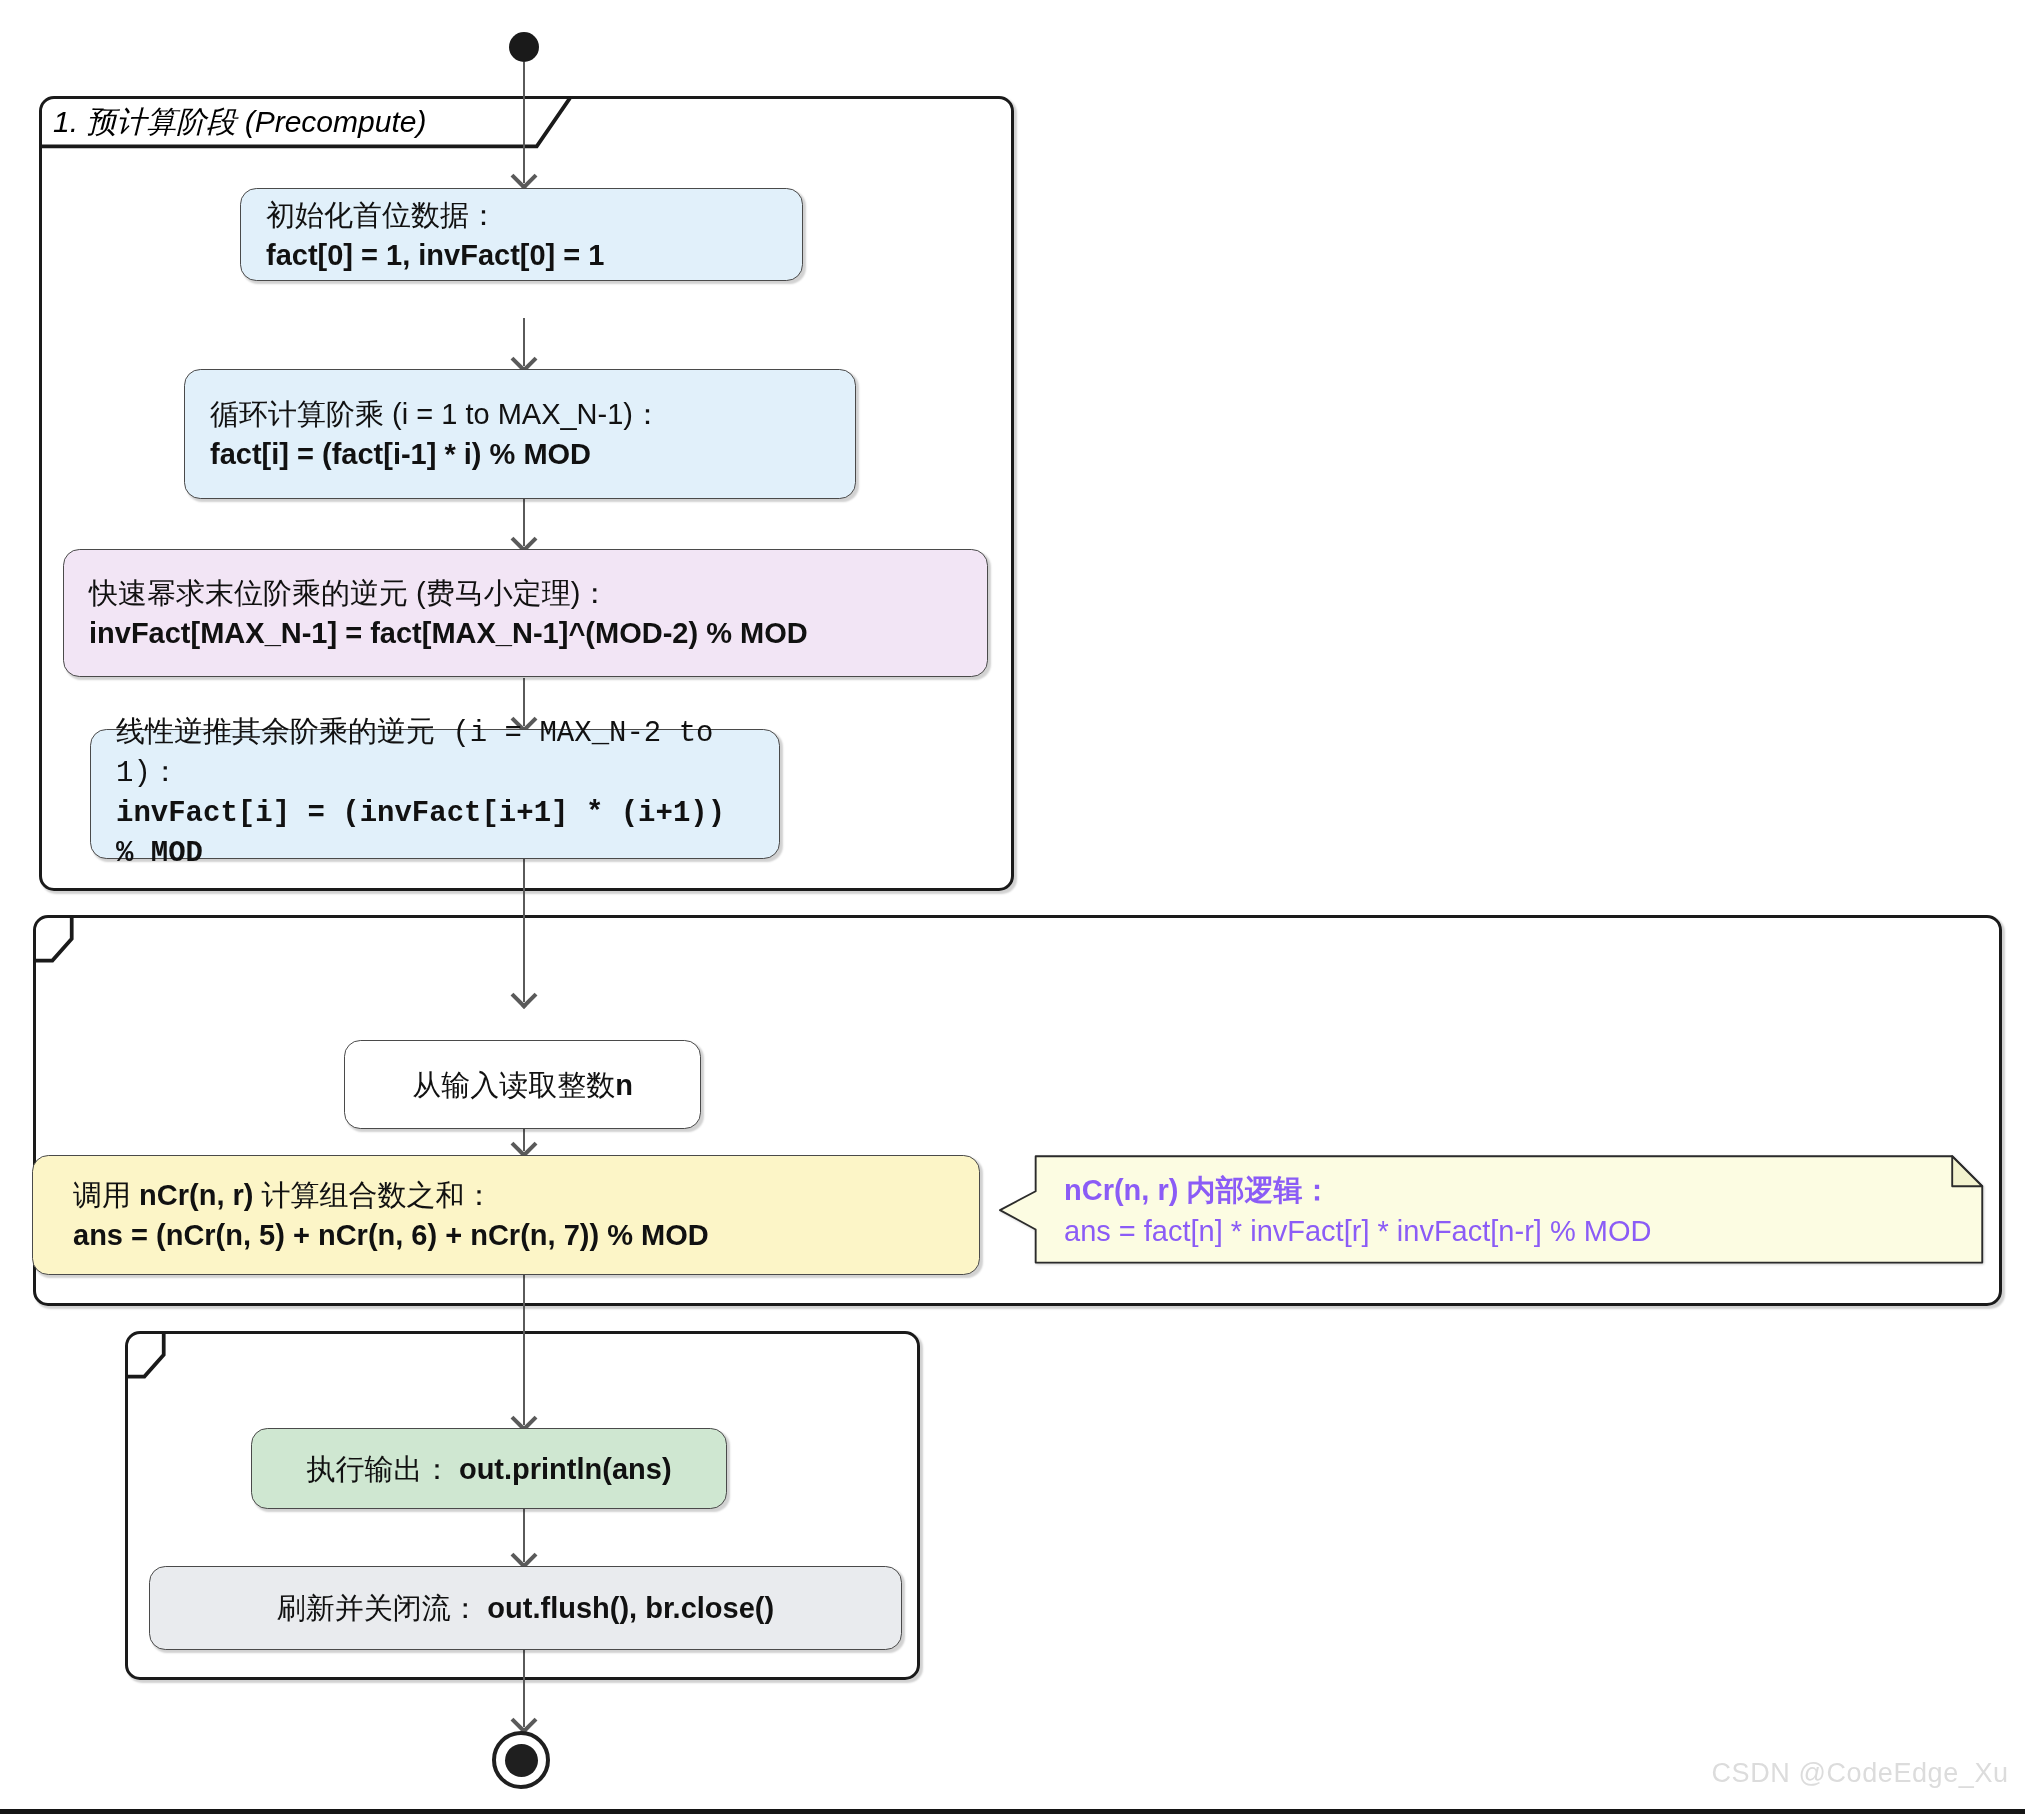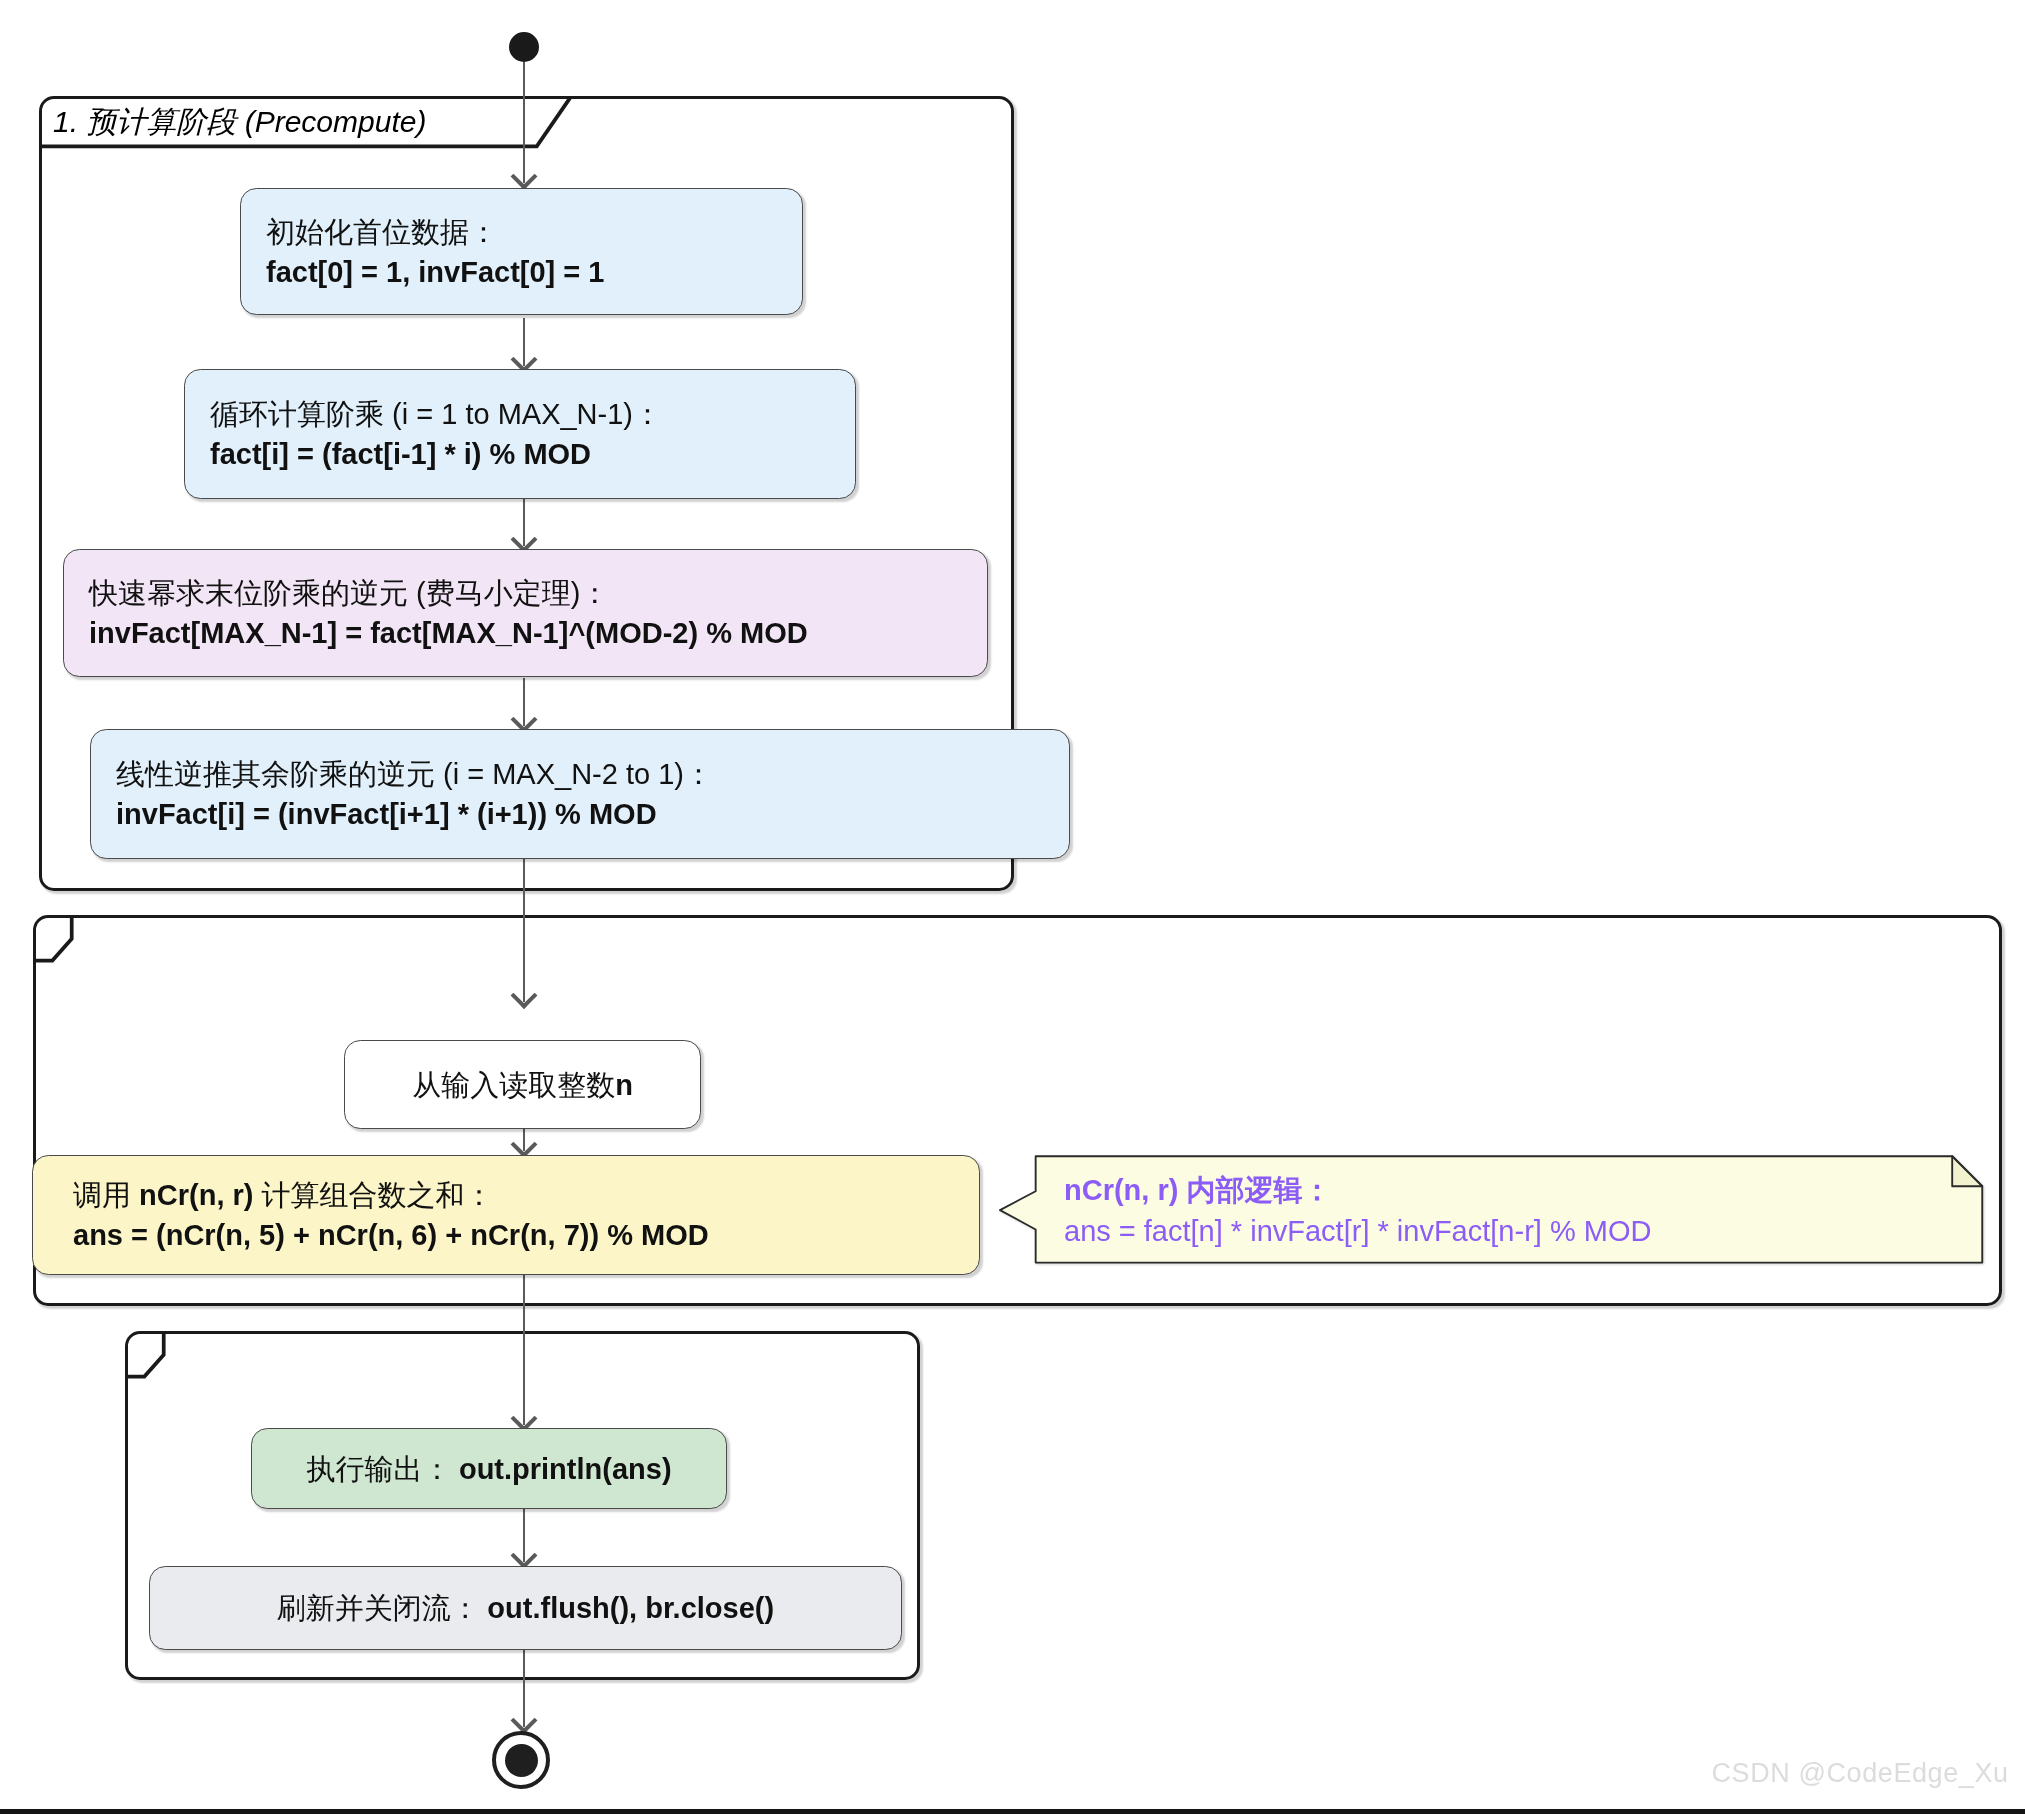--- a/index.html
+++ b/index.html
@@ -16,24 +16,24 @@
   #p2tab { left:33px;  top:915px; }
   #p3tab { left:125px; top:1331px; }
   .ptitle { position:absolute; left:53px; top:102px; width:513px; font-size:30px; line-height:39px; color:#000; white-space:nowrap;font-style:italic; }
 
   
   .box { position:absolute; box-sizing:border-box; border:1.9px solid var(--border); border-radius:16.3px;
          box-shadow:2.5px 2.5px 1.9px rgba(0,0,0,.18); color:#111; font-size:29px; line-height:40px;
          display:flex; flex-direction:column; justify-content:center; padding:0 25px; }
   .box .l2, .box .code { font-weight:700; }
   .box.single { flex-direction:row; align-items:center; justify-content:center; white-space:nowrap; padding:0 19px; }
-  #box1 { left:240px; top:188px;  width:563px;  height:127px; background:var(--blue); }
+  #box1 { left:240px; top:188px;  width:563px;  height:93px; background:var(--blue); }
   #box2 { left:184px; top:369px;  width:672px; height:130px; background:var(--blue); }
   #box3 { left:63px; top:549px;  width:925px; height:128px; background:var(--pink); }
-  #box4 { left:90px; top:729px; width:980px; height:130px; background:var(--blue); }
+  #box4 { left:90px; top:729px; width:690px; height:130px; background:var(--blue);font-family:Liberation Mono, monospace; }
   #readbox  { left:344px; top:1006px; width:357px;  height:89px; background:#ffffff;margin-top:34px; }
   #callbox  { left:32px;  top:1155px; width:948px; height:120px; background:var(--yellow);padding-left:40px; }
   #printbox { left:251px; top:1428px; width:476px;  height:81px; background:var(--green); }
   #closebox { left:149px; top:1566px; width:753px; height:84px; background:var(--gray); }
   .code-gap { margin-left:7.5px; }
 
   
   .arrow { position:absolute; left:524px; width:25px; margin-left:-12.5px; }
   .arrow .stem { position:absolute; left:50%; width:2.5px; margin-left:-1.3px; top:0; bottom:5px; background:var(--arrow); }
   .arrow .head { position:absolute; left:50%; bottom:2.5px; width:15px; height:15px;

